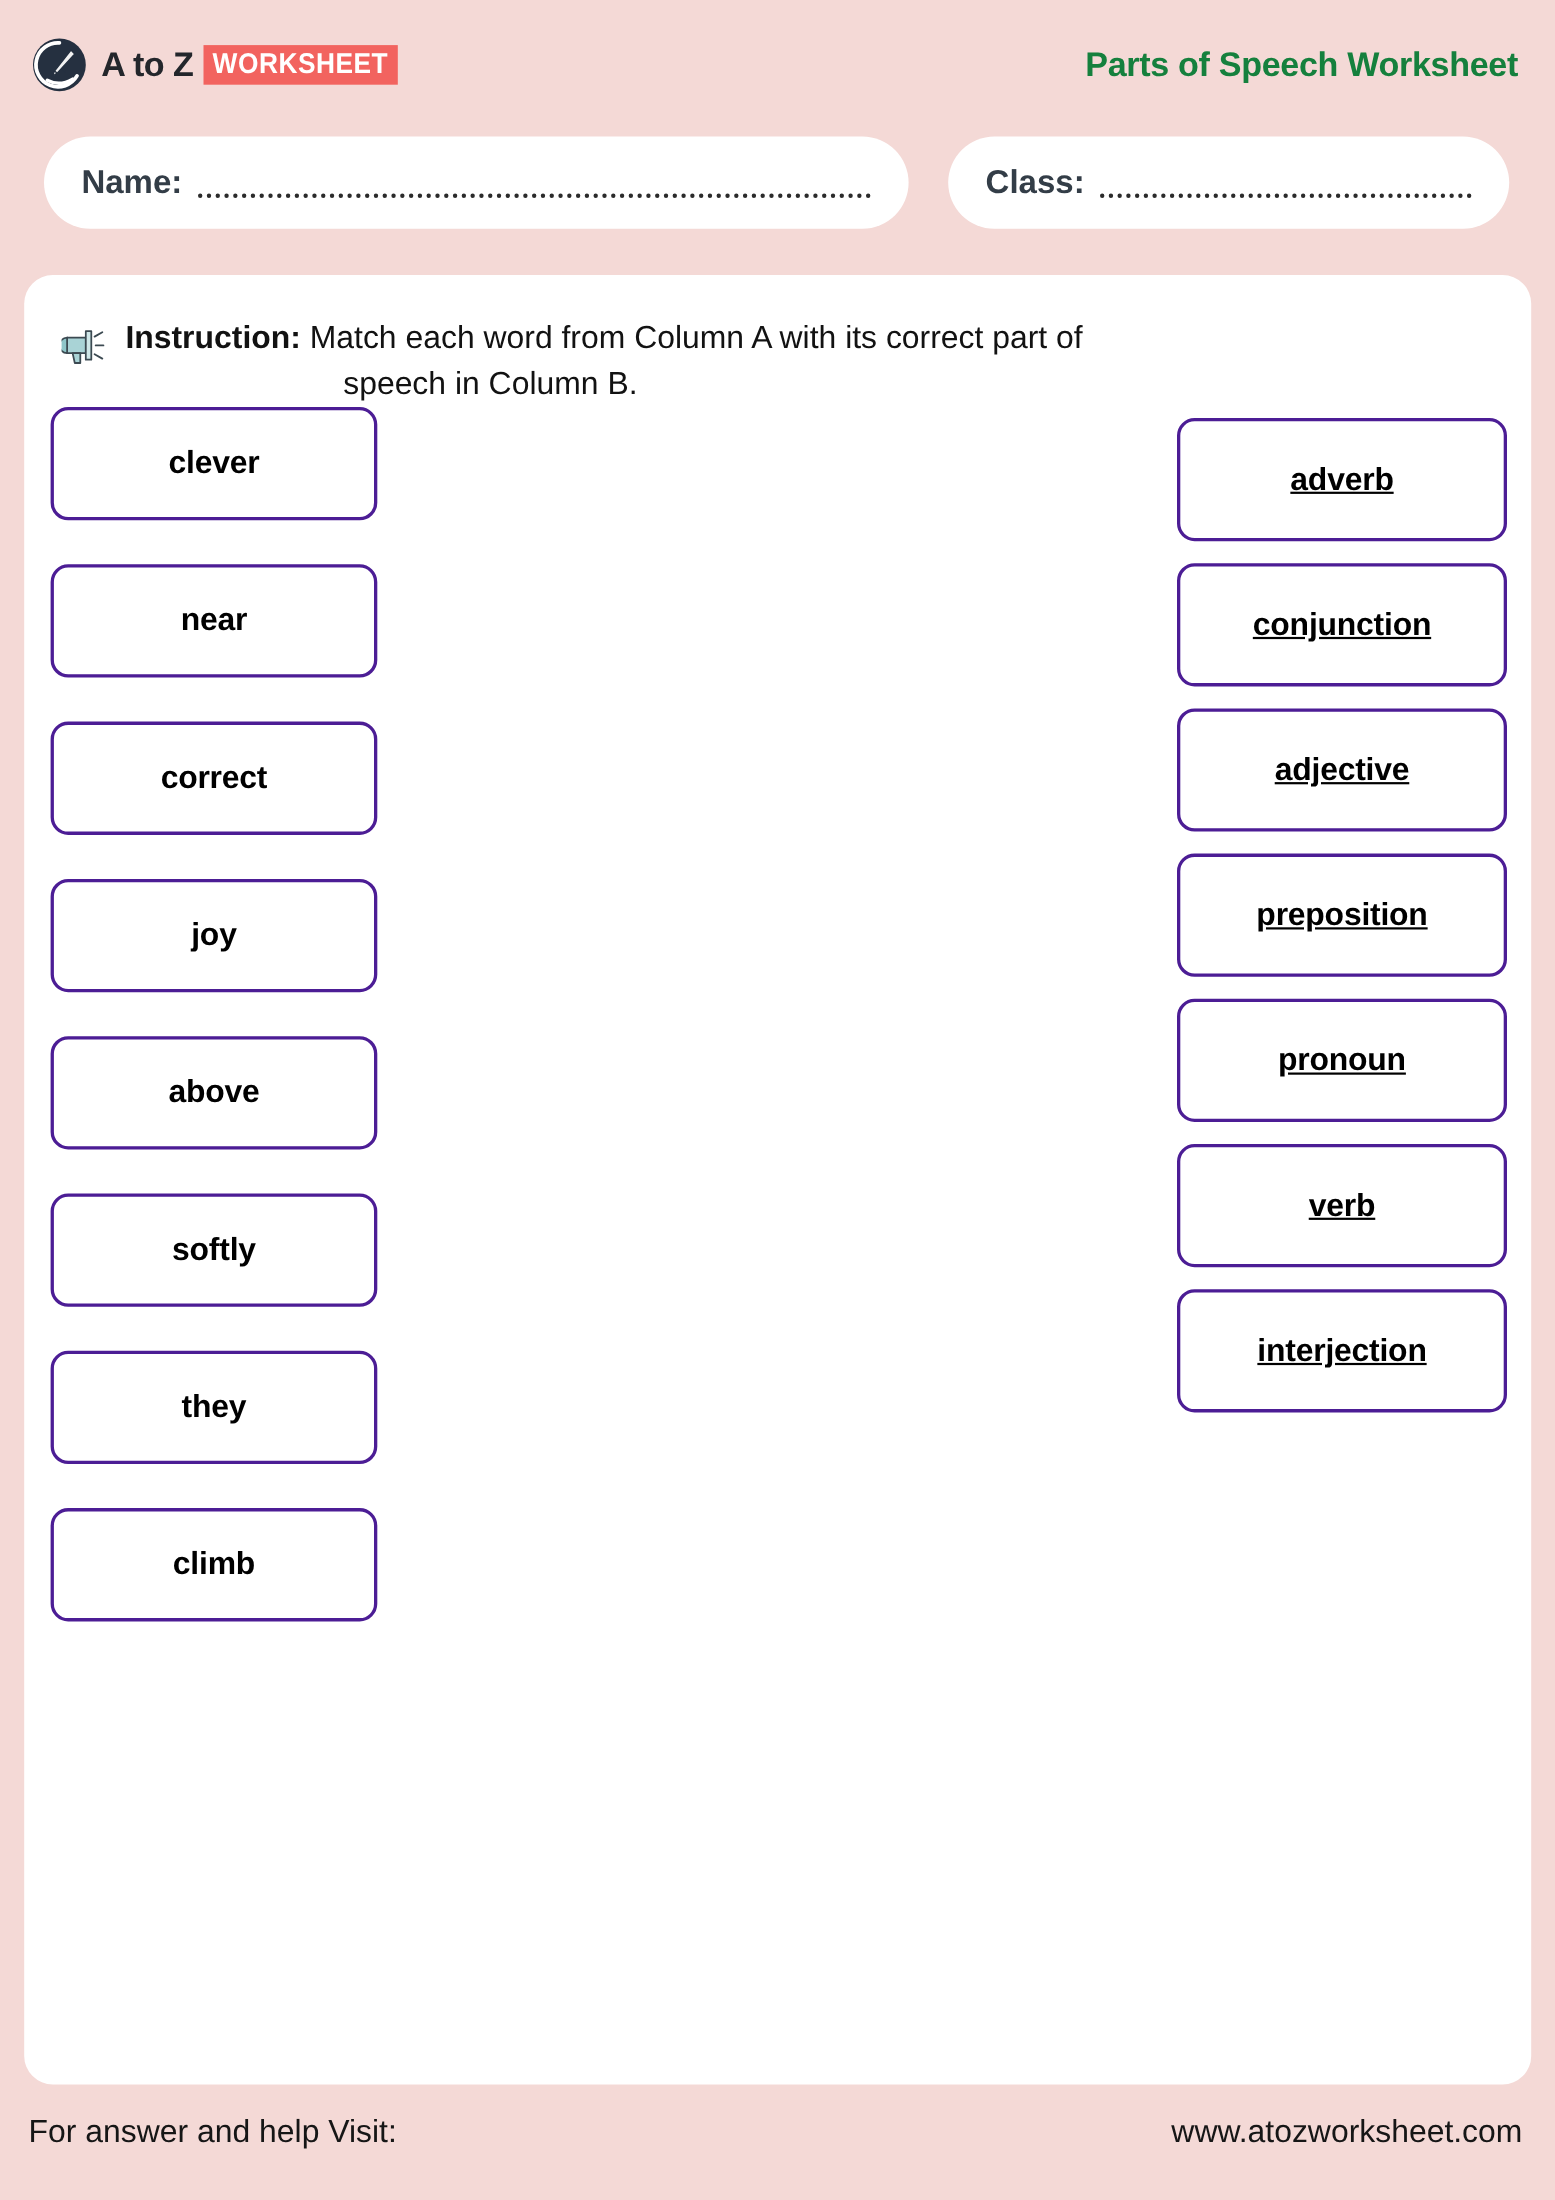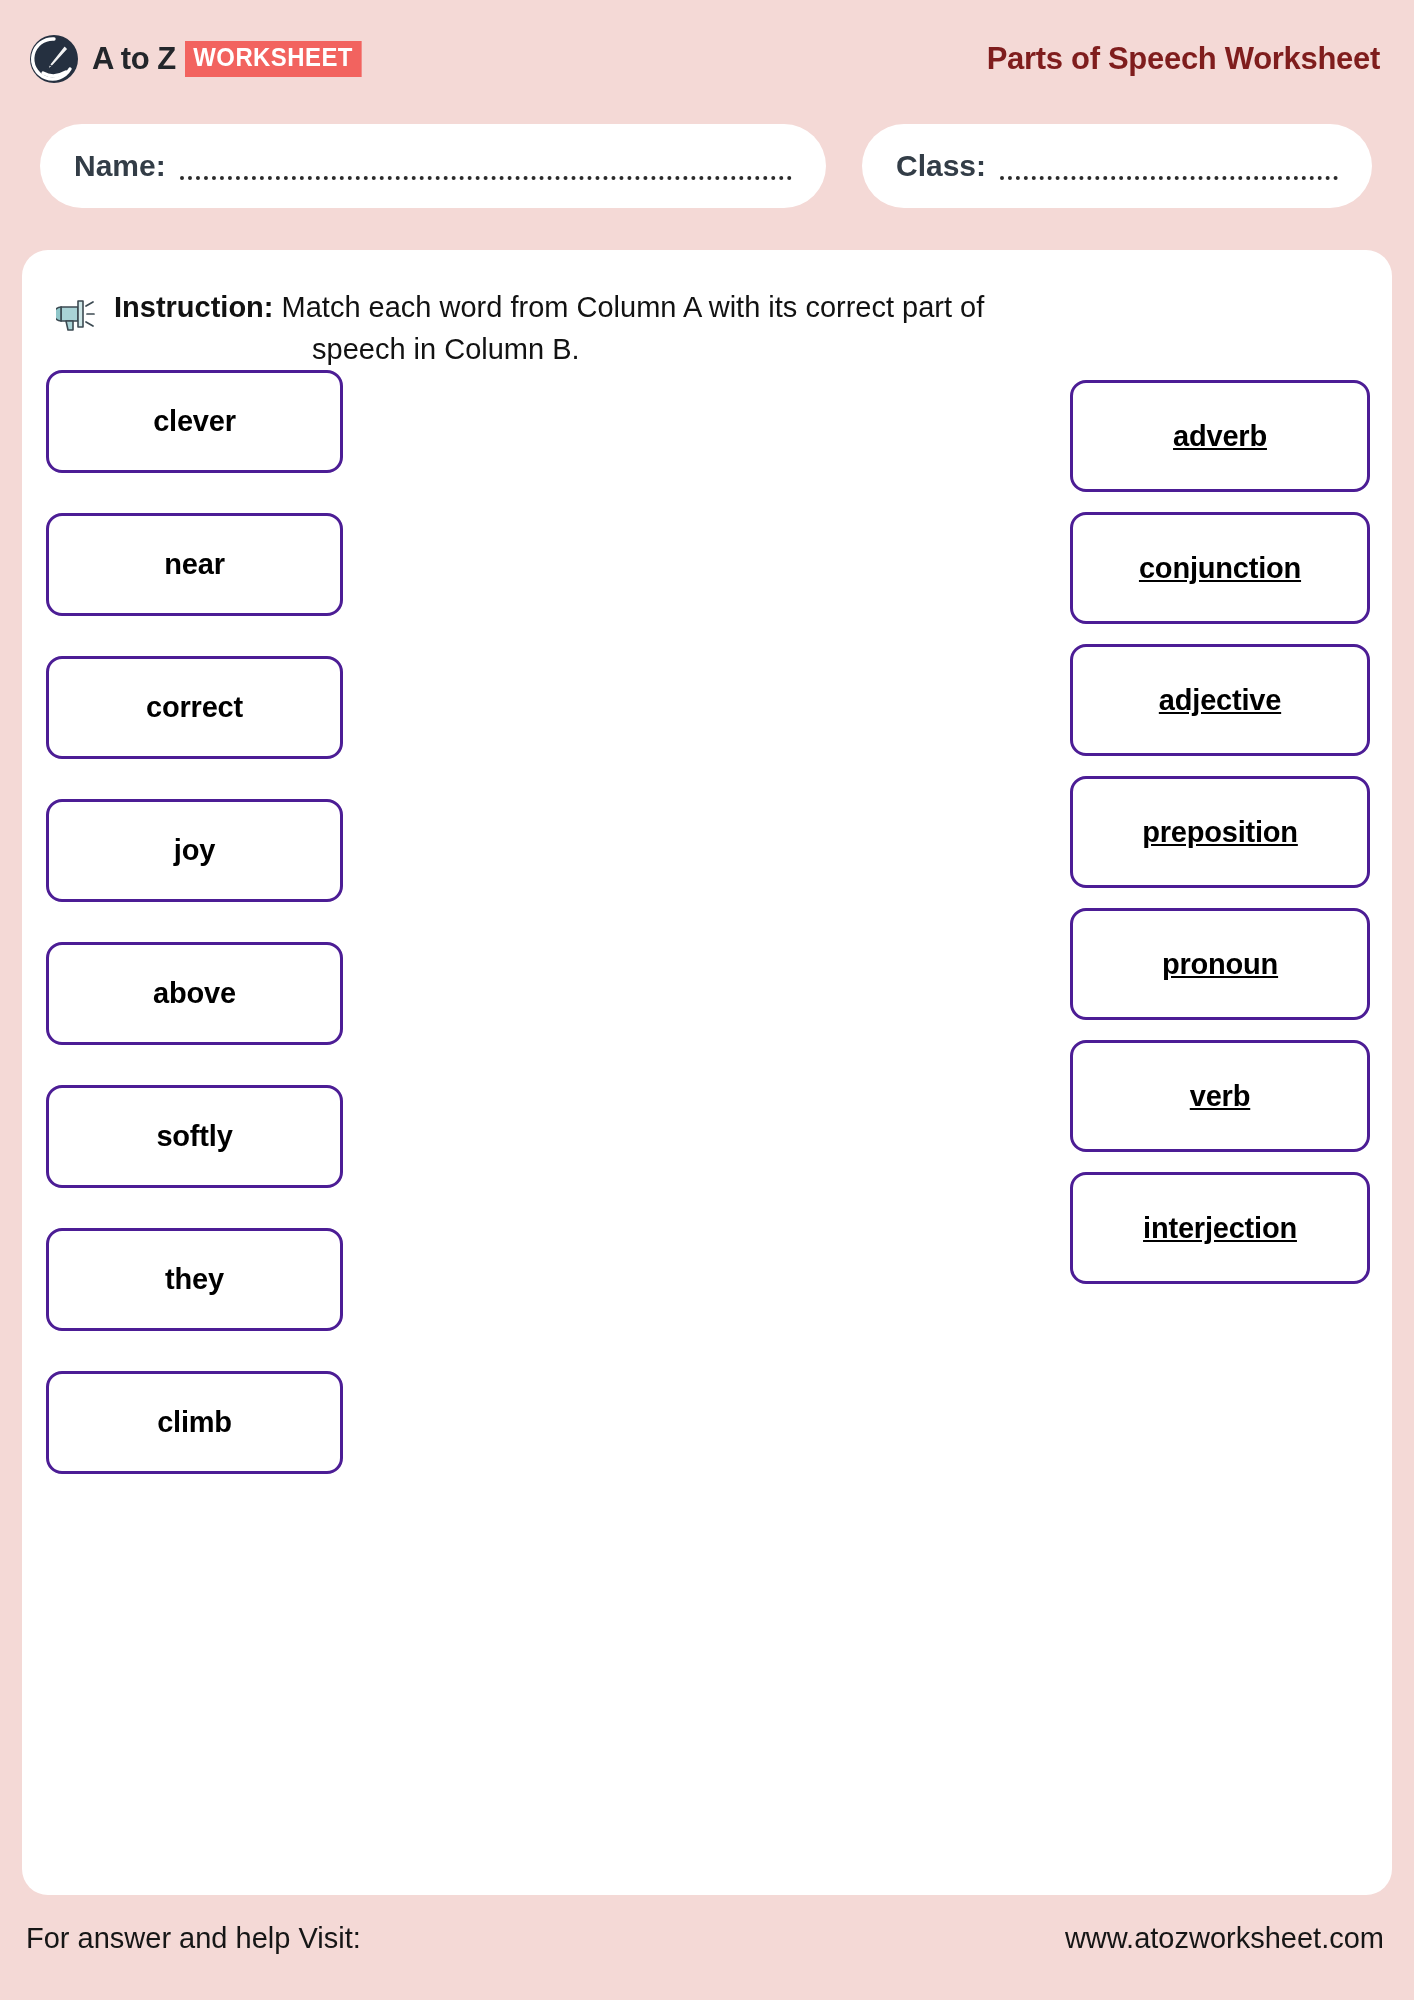--- a/index.html
+++ b/index.html
@@ -55,21 +55,21 @@
     letter-spacing: 0.5px;
     padding: 3px 9px 5px 9px;
     transform: scaleX(0.92);
     transform-origin: left center;
     white-space: nowrap;
     line-height: 1.05;
   }
   .page-title {
     font-size: 31px;
     font-weight: bold;
-    color: #7f1d1d;
+    color: #15803d;
     letter-spacing: -0.3px;
     white-space: nowrap;
   }
 
   
   .idrow {
     display: flex;
     gap: 36px;
     padding: 0 42px 0 40px;
     box-sizing: border-box;

